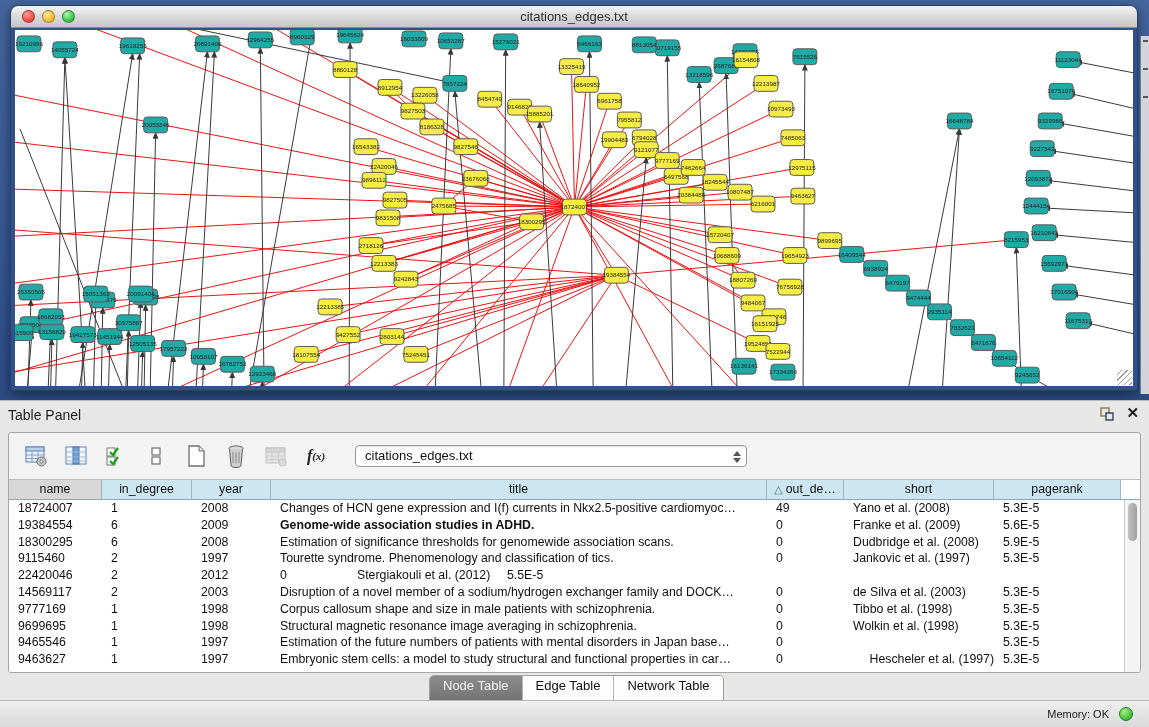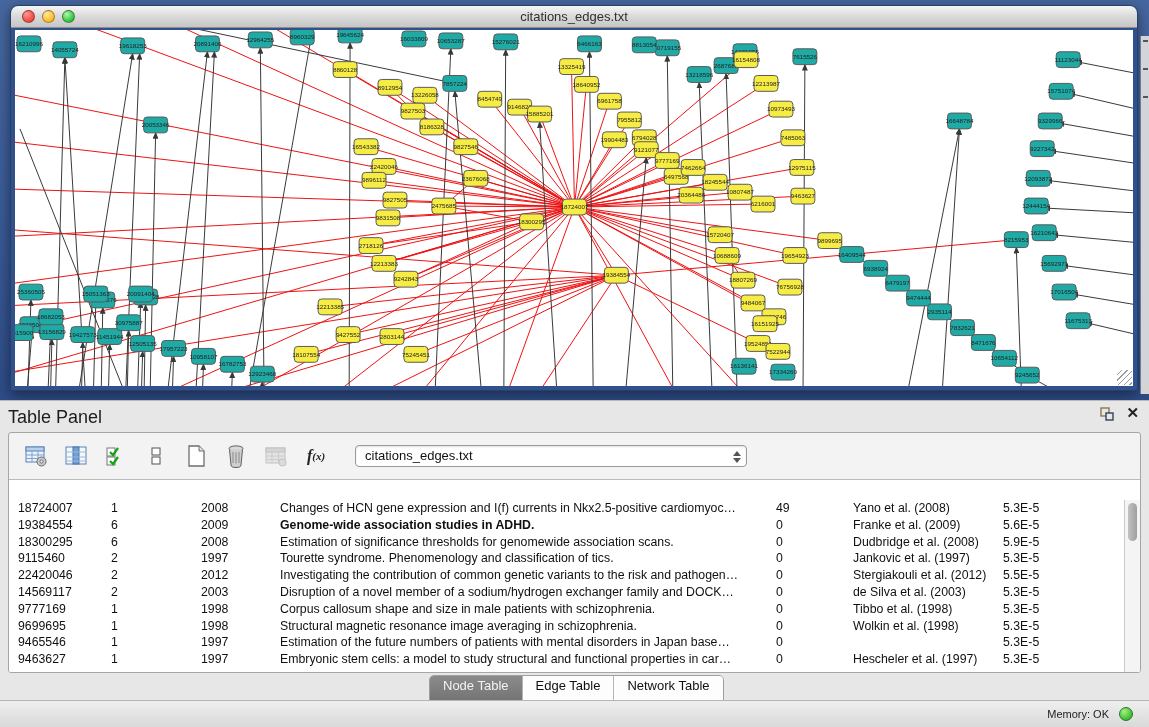--- a/index.html
+++ b/index.html
@@ -27,21 +27,21 @@
   .canvas { position:absolute; left:4px; top:24px; right:4px; bottom:4px;
     background:#fff; overflow:hidden; }
   .canvas svg { display:block; width:100%; height:100%; }
   .grip { position:absolute; right:1px; bottom:1px; width:15px; height:15px;
     background:repeating-linear-gradient(135deg, transparent 0 3px, #9a9a9a 3px 4px); }
 
   
   .tpanel { position:absolute; left:0; top:400px; width:1149px; height:327px;
     background:#e7e7e7; border-top:1px solid #b9b9b9; }
   .phead { position:relative; height:26px; }
-  .phead .ptitle { position:absolute; left:8px; top:6px; font-size:18px; color:#1d1d1d; }
+  .phead .ptitle { position:absolute; left:8px; top:6px; font-size:14px; color:#1d1d1d; }
   .phead .float { position:absolute; right:34px; top:5px; width:16px; height:16px; }
   .phead .close { position:absolute; right:10px; top:3px; font-size:15px; font-weight:bold;
     color:#222; cursor:pointer; }
   .pbody { position:absolute; left:8px; top:31px; width:1133px; height:241px;
     border:1px solid #a6a6a6; border-radius:3px; background:#f3f3f3; overflow:hidden; }
   .toolbar { height:46px; display:flex; align-items:center; padding-left:14px; gap:14px; }
   .tool { width:26px; height:26px; display:flex; align-items:center; justify-content:center; }
   .fx { font-family:"Liberation Serif", serif; font-style:italic; font-size:16px;
     font-weight:bold; color:#222; }
   .combo { margin-left:12px; width:392px; height:22px; background:#fff;
@@ -808,20 +808,29 @@
       <div class="combo">
         <span>citations_edges.txt</span>
         <span class="step">
             <b class="up"></b>
             <b class="dn"></b>
           </span>
       </div>
     </div>
 
     <div class="tablewrap">
+      <div class="thead">
+          <div class="th gray" style="width: 93px;">name</div>
+          <div class="th" style="width: 90px;">in_degree</div>
+          <div class="th" style="width: 79px;">year</div>
+          <div class="th" style="width: 496px;">title</div>
+          <div class="th" style="width: 77px;"><span class="sortglyph">△</span>out_de…</div>
+          <div class="th" style="width: 150px;">short</div>
+          <div class="th" style="width: 127px;">pagerank</div>
+        </div>
       <div class="tbody">
           <div class="tr">
             <div class="td" style="width: 93px;">18724007</div>
             <div class="td" style="width: 90px;">1</div>
             <div class="td" style="width: 79px;">2008</div>
             <div class="td" style="width: 496px;">Changes of HCN gene expression and I(f) currents in Nkx2.5-positive cardiomyoc…</div>
             <div class="td" style="width: 77px;">49</div>
             <div class="td" style="width: 150px;">Yano et al. (2008)</div>
             <div class="td" style="width: 127px;">5.3E-5</div>
           </div>
@@ -849,21 +858,20 @@
             <div class="td" style="width: 79px;">1997</div>
             <div class="td" style="width: 496px;">Tourette syndrome. Phenomenology and classification of tics.</div>
             <div class="td" style="width: 77px;">0</div>
             <div class="td" style="width: 150px;">Jankovic et al. (1997)</div>
             <div class="td" style="width: 127px;">5.3E-5</div>
           </div>
           <div class="tr">
             <div class="td" style="width: 93px;">22420046</div>
             <div class="td" style="width: 90px;">2</div>
             <div class="td" style="width: 79px;">2012</div>
-            <div class="td" style="width: 496px;">Investigating the contribution of common genetic variants to the risk and pathogen…</div>
             <div class="td" style="width: 77px;">0</div>
             <div class="td" style="width: 150px;">Stergiakouli et al. (2012)</div>
             <div class="td" style="width: 127px;">5.5E-5</div>
           </div>
           <div class="tr">
             <div class="td" style="width: 93px;">14569117</div>
             <div class="td" style="width: 90px;">2</div>
             <div class="td" style="width: 79px;">2003</div>
             <div class="td" style="width: 496px;">Disruption of a novel member of a sodium/hydrogen exchanger family and DOCK…</div>
             <div class="td" style="width: 77px;">0</div>
@@ -896,21 +904,21 @@
             <div class="td" style="width: 77px;">0</div>
             <div class="td" style="width: 150px; margin-top: 27px;">Nakamura et al. (1997)</div>
             <div class="td" style="width: 127px;">5.3E-5</div>
           </div>
           <div class="tr">
             <div class="td" style="width: 93px;">9463627</div>
             <div class="td" style="width: 90px;">1</div>
             <div class="td" style="width: 79px;">1997</div>
             <div class="td" style="width: 496px;">Embryonic stem cells: a model to study structural and functional properties in car…</div>
             <div class="td" style="width: 77px;">0</div>
-            <div class="td" style="width: 150px;">Hescheler et al. (1997)</div>
+            <div class="td" style="width: 150px; text-align: right;">Hescheler et al. (1997)</div>
             <div class="td" style="width: 127px;">5.3E-5</div>
           </div>
         </div>
       <div class="vscroll">
         <div class="vthumb"></div>
       </div>
     </div>
   </div>
 
   <div class="tabsrow">

